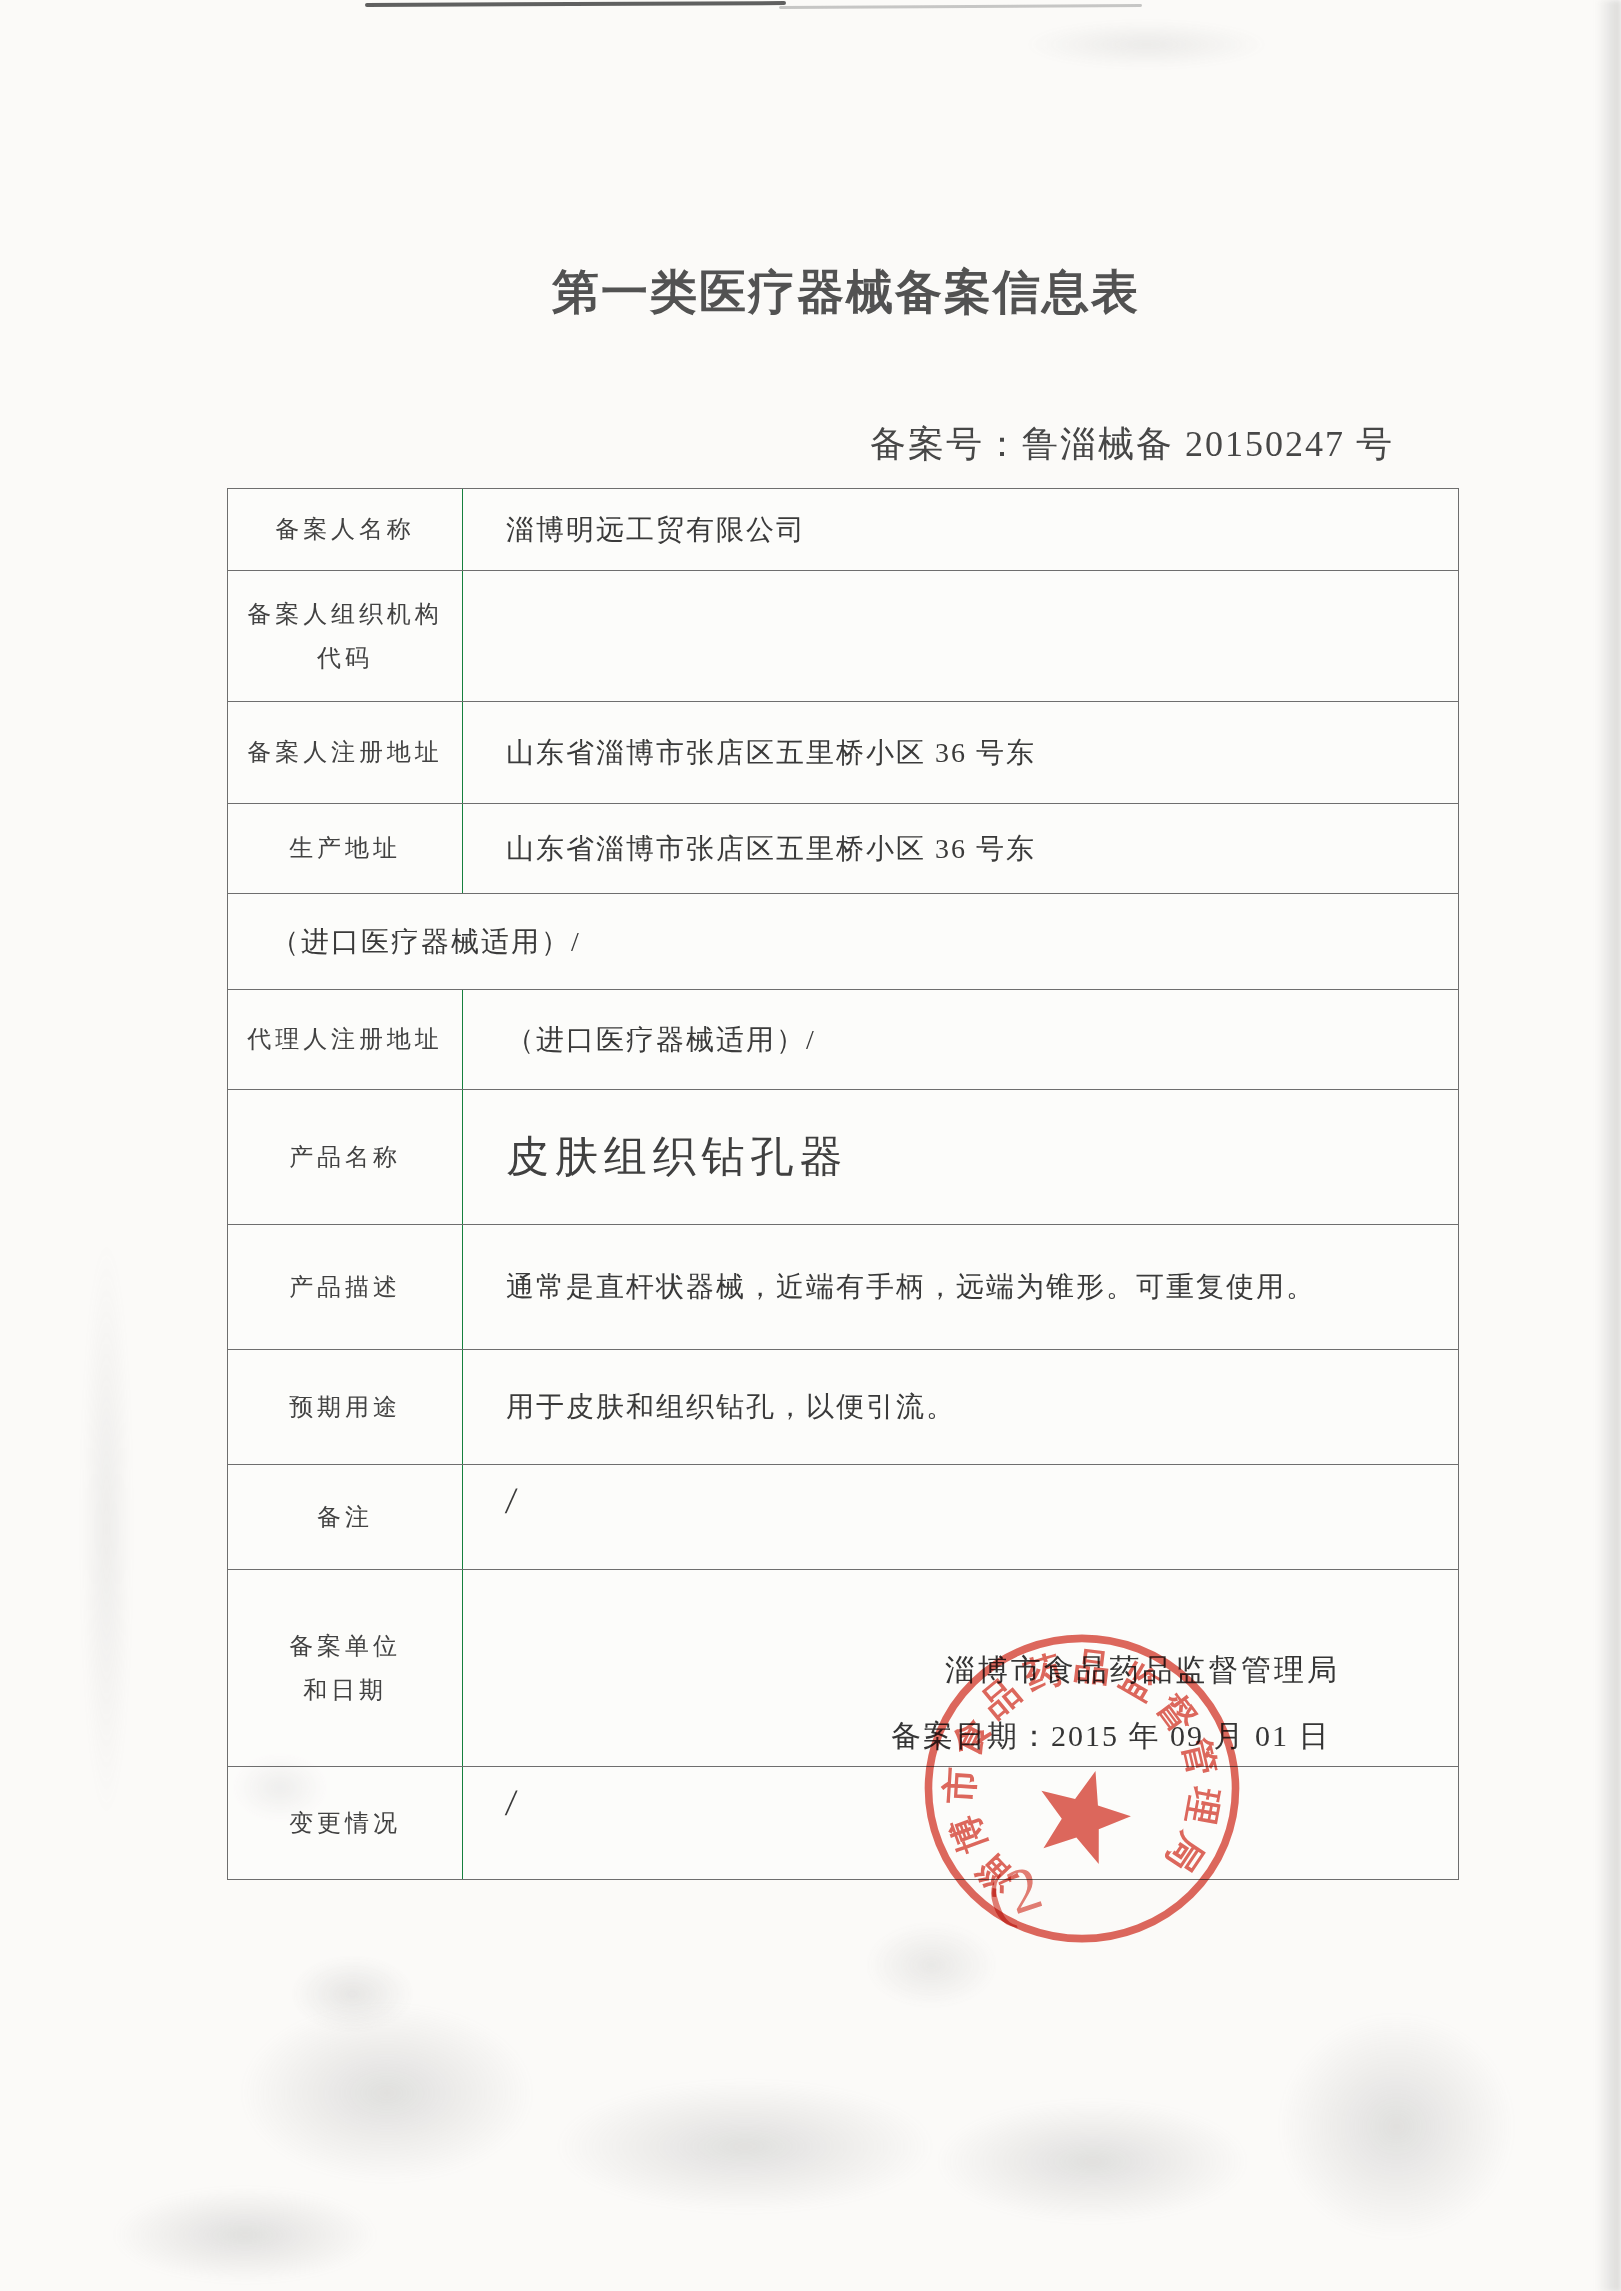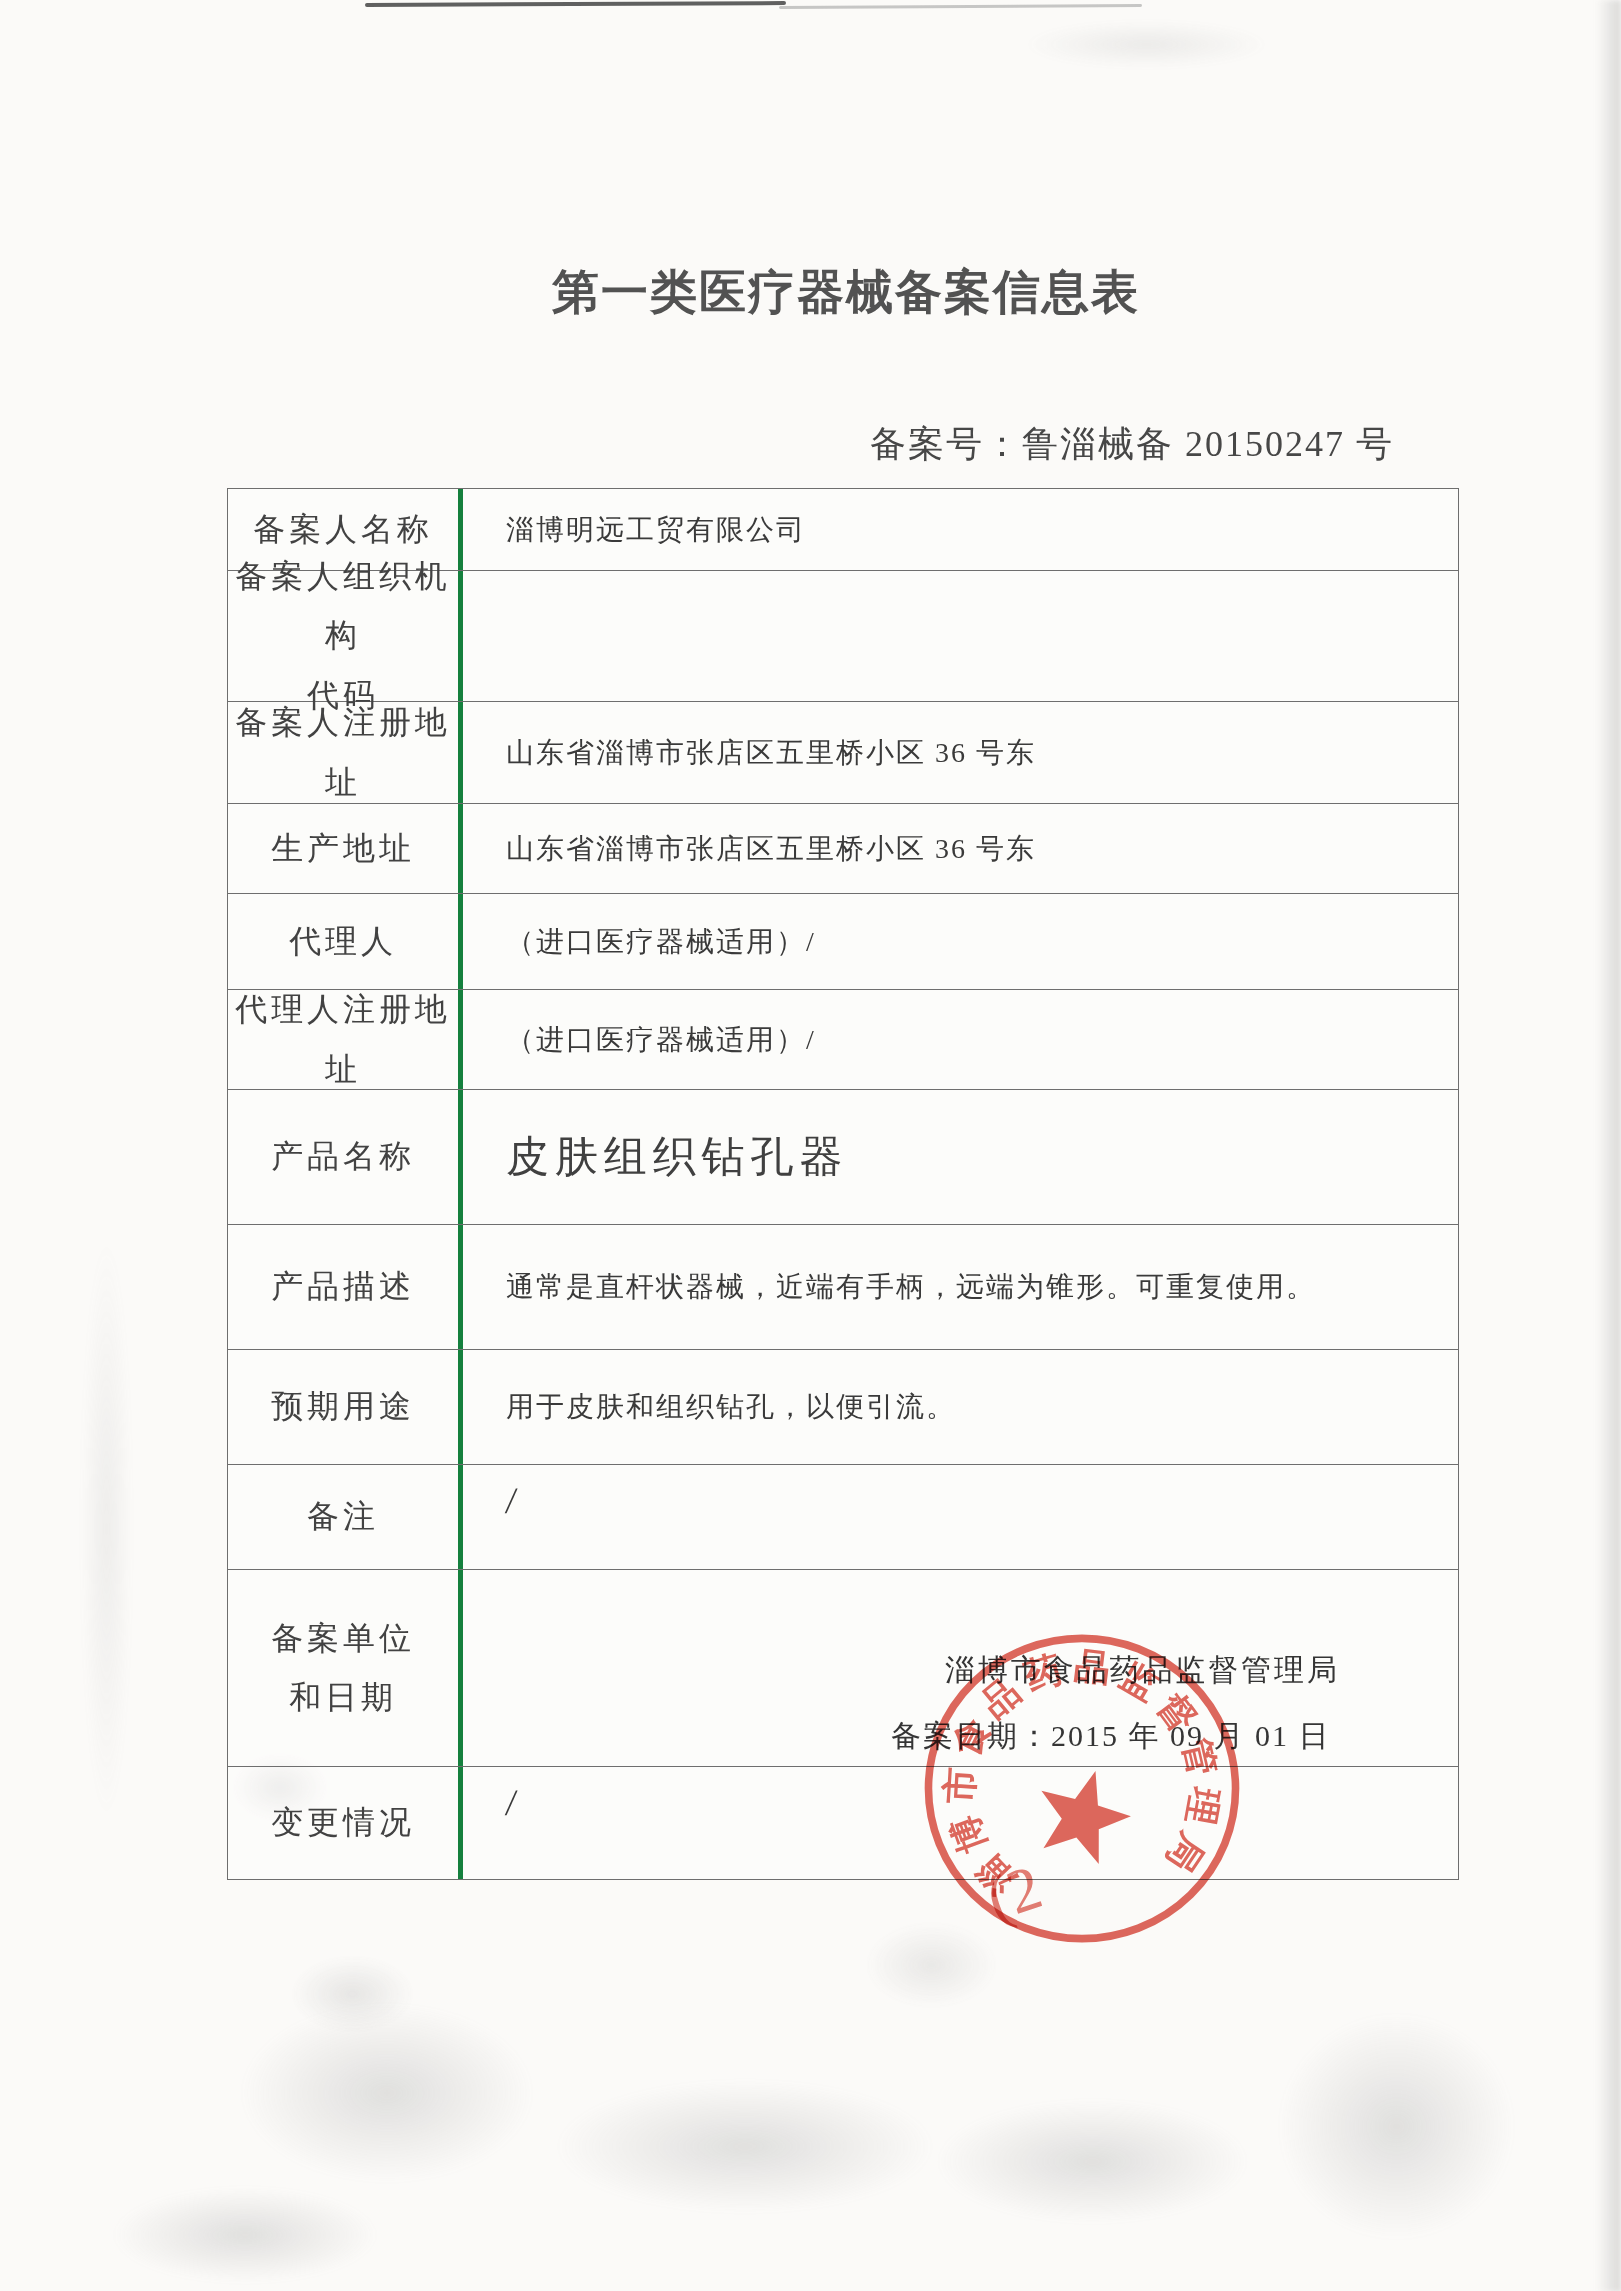--- a/index.html
+++ b/index.html
@@ -44,23 +44,23 @@
 
   
   .tbl{
     position:absolute;left:227px;top:488px;width:1232px;
     border:1px solid #6e6e6e;box-sizing:border-box;
     background:rgba(255,255,255,0.35);
   }
   .row{display:flex;border-bottom:1px solid #6e6e6e;box-sizing:border-box;}
   .row:last-child{border-bottom:none;}
   .cell-label{
-    width:235px;flex:0 0 235px;border-right:5px solid #15803d;box-sizing:border-box;
+    width:235px;flex:0 0 235px;border-right:1px solid #15803d;box-sizing:border-box;
     display:flex;align-items:center;justify-content:center;
-    text-align:center;font-size:32px;letter-spacing:3.9px;line-height:1.85;
+    text-align:center;font-size:24px;letter-spacing:3.9px;line-height:1.85;
     color:#424242;white-space:pre-line;
   }
   .cell-value{
     flex:1;display:flex;align-items:center;
     padding-left:43px;font-size:28px;letter-spacing:2px;color:#3a3a3a;
     box-sizing:border-box;
   }
   .r1{height:82px;} .r2{height:131px;} .r3{height:102px;} .r4{height:90px;}
   .r5{height:96px;} .r6{height:100px;} .r7{height:135px;} .r8{height:149px;}
   .r9{height:125px;} .r10{height:115px;} .r11{height:105px;} .r12{height:197px;gap:17px;}
@@ -126,21 +126,20 @@
       <div class="cell-label">备案人注册地址</div>
       <div class="cell-value">山东省淄博市张店区五里桥小区 36 号东</div>
     </div>
 
     <div class="row r4">
       <div class="cell-label">生产地址</div>
       <div class="cell-value">山东省淄博市张店区五里桥小区 36 号东</div>
     </div>
 
     <div class="row r5">
-      <div class="cell-label">代理人</div>
       <div class="cell-value">（进口医疗器械适用）/</div>
     </div>
 
     <div class="row r6">
       <div class="cell-label">代理人注册地址</div>
       <div class="cell-value">（进口医疗器械适用）/</div>
     </div>
 
     <div class="row r7">
       <div class="cell-label">产品名称</div>

